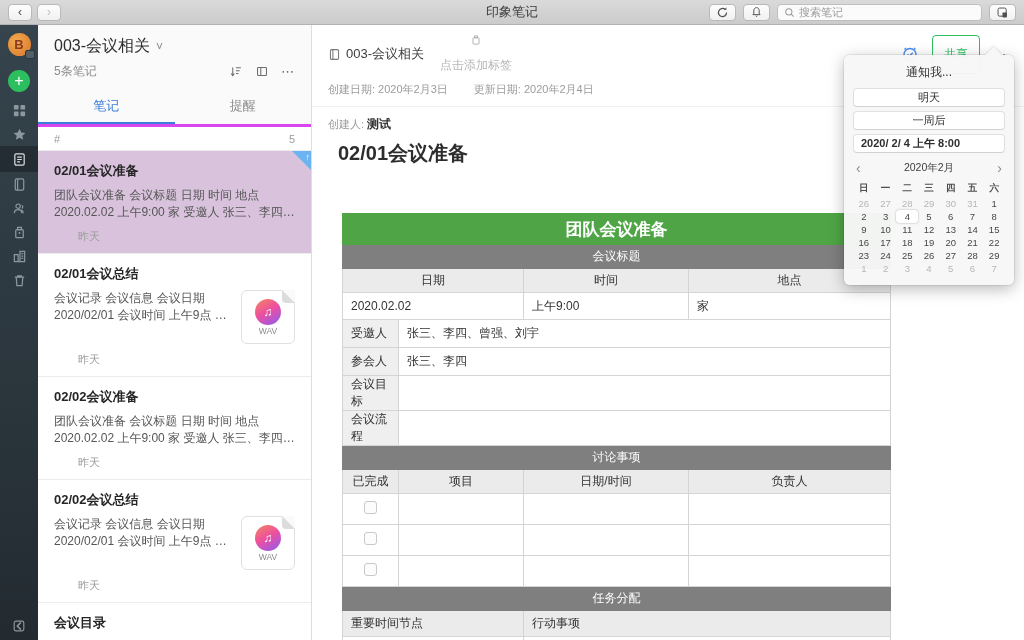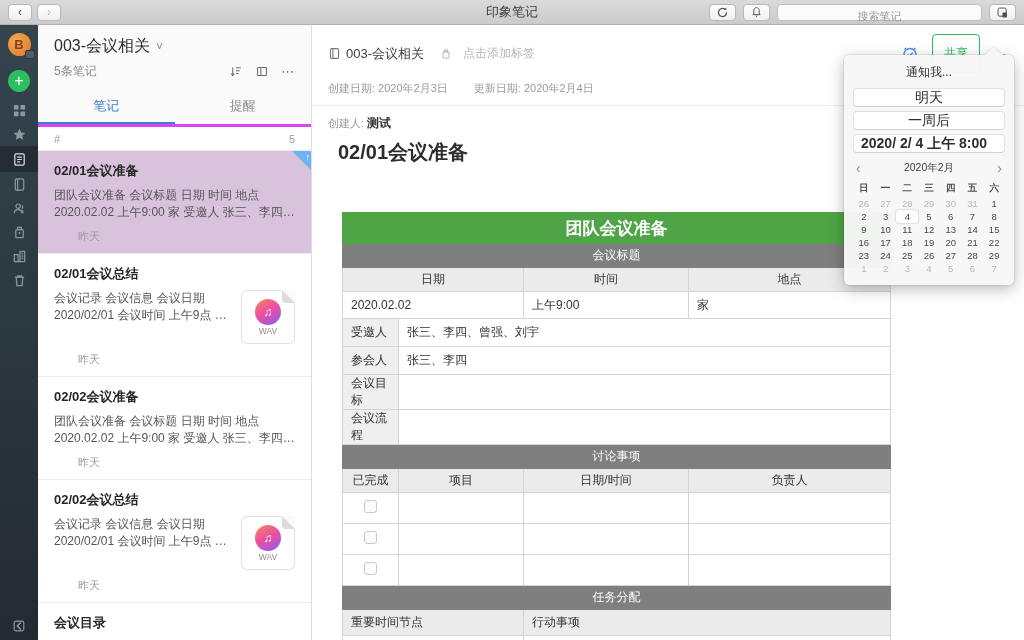--- a/index.html
+++ b/index.html
@@ -11,21 +11,21 @@
     display:flex; align-items:center; padding:0 8px; position:relative; }
   .tb-title { position:absolute; left:0; right:0; text-align:center; font-size:13px; color:#3d3d3d; }
   .nav-btns { display:flex; gap:5px; z-index:1; }
   .nav-btn { width:24px; height:17px; background:linear-gradient(#fdfdfd,#f1f1f1); border:1px solid #b9b9b9;
     border-radius:4px; display:flex; align-items:center; justify-content:center; font-size:12px; color:#4a4a4a; line-height:1; }
   .nav-btn.disabled { color:#c0c0c0; }
   .tb-right { margin-left:auto; display:flex; align-items:center; gap:7px; z-index:1; }
   .tb-btn { width:27px; height:17px; background:linear-gradient(#fdfdfd,#f1f1f1); border:1px solid #b9b9b9;
     border-radius:4px; display:flex; align-items:center; justify-content:center; }
   .search-field { width:205px; height:17px; background:#fbfbfb; border:1px solid #bfbfbf; border-radius:4px;
-    display:flex; align-items:center; gap:4px; padding:0 6px;flex-direction:column; }
+    display:flex; align-items:center; gap:4px; padding:0 6px; }
   .search-field span { font-size:11px; color:#9b9b9b; }
 
   
   .app { display:flex; height:615px; }
 
   
   .sidebar { width:38px; background:linear-gradient(180deg,#35444d,#232b31); display:flex; flex-direction:column;
     align-items:center; padding-top:8px; position:relative; flex:none; }
   .avatar { width:23px; height:23px; border-radius:50%; background:radial-gradient(circle at 35% 35%,#f2a94e,#d9762b);
     color:#8c3b23; font-weight:bold; font-size:13px; display:flex; align-items:center; justify-content:center; position:relative; }
@@ -71,21 +71,21 @@
     background:linear-gradient(225deg,#fafafa 49%,#dcdcdc 51%); border-bottom-left-radius:4px; }
   .wav-circle { width:26px; height:26px; border-radius:50%;
     background:linear-gradient(150deg,#f5865c 0%,#ec4fa0 48%,#8a5cf5 100%);
     color:#fff; font-size:12px; display:flex; align-items:center; justify-content:center; }
   .wav-label { font-size:8.5px; color:#8a8a8a; }
 
   
   .editor { flex:1; background:#fff; display:flex; flex-direction:column; }
   .ed-toolbar { display:flex; align-items:center; padding:9px 16px 3px; gap:6px; }
   .ed-notebook { display:flex; align-items:center; gap:5px; font-size:13px; color:#3d3d3d; }
-  .ed-tag { display:flex; align-items:center; gap:11px; margin-left:10px; font-size:12px; color:#b6b6b6; }
+  .ed-tag { display:flex; align-items:center; gap:11px; margin-left:10px; font-size:12px; color:#b6b6b6;flex-direction:column; }
   .ed-actions { margin-left:auto; display:flex; align-items:center; gap:13px; }
   .share-btn { border:1px solid #2dbe60; color:#2dbe60; border-radius:4px; font-size:12px; padding:10px 11px; background:#fff; }
   .ed-dots { color:#8a8a8a; font-size:14px; letter-spacing:1px; }
   .ed-meta { display:flex; gap:26px; padding:5px 16px 9px; font-size:11px; color:#9b9b9b; border-bottom:1px solid #f0f0f0; }
   .ed-author { padding:9px 16px 0; font-size:11px; color:#9b9b9b; }
   .ed-author b { font-size:12px; color:#333; margin-left:3px; }
   .ed-title { padding:7px 26px 0; font-size:20px; font-weight:bold; color:#2d2d2d; }
 
   
   table.meeting { border-collapse:collapse; table-layout:fixed; width:548px; margin:46px 0 0 30px; font-size:12px; color:#333; }
@@ -102,21 +102,21 @@
   .cb-stack { display:flex; flex-direction:column; gap:9px; }
 
   
   .popup { position:absolute; top:55px; right:10px; width:170px; background:rgba(247,247,247,0.97); border-radius:6px;
     box-shadow:0 4px 16px rgba(0,0,0,0.28), 0 0 0 1px rgba(0,0,0,0.07); padding:9px 0 10px; z-index:20; }
   .popup::before { content:""; position:absolute; top:-6px; right:15px; width:11px; height:11px;
     background:#f7f7f7; transform:rotate(45deg); box-shadow:-1px -1px 1px rgba(0,0,0,0.08); }
   .rp-title { text-align:center; font-size:12px; color:#333; margin-bottom:8px; }
   .rp-btn { margin:0 10px 6px; height:17px; background:#fff; border-radius:3px;
     box-shadow:0 0 0 1px rgba(0,0,0,0.09),0 1px 1px rgba(0,0,0,0.07);
-    font-size:14px; color:#2e2e2e; display:flex; align-items:center; justify-content:center; }
+    font-size:11px; color:#2e2e2e; display:flex; align-items:center; justify-content:center; }
   .rp-date { justify-content:flex-start; padding-left:7px; font-weight:bold; margin-bottom:7px; }
   .rp-nav { display:flex; align-items:center; padding:2px 12px 3px; }
   .rp-nav-arrow { color:#8a8a8a; font-size:14px; line-height:1; }
   .rp-month { flex:1; text-align:center; font-size:10.5px; color:#3d3d3d; }
   .cal-week,.cal-grid { display:grid; grid-template-columns:repeat(7,1fr); padding:0 9px; text-align:center; }
   .cal-week { margin:4px 0 2px; }
   .cal-week div { font-size:9.5px; font-weight:bold; color:#4f4f4f; }
   .cal-day { font-size:9.5px; color:#474747; height:13px; line-height:13px; }
   .cal-day.muted { color:#b6b6b6; }
   .cal-day.selected { background:#fff; border-radius:3px; box-shadow:0 0 2px rgba(0,0,0,0.35); }

